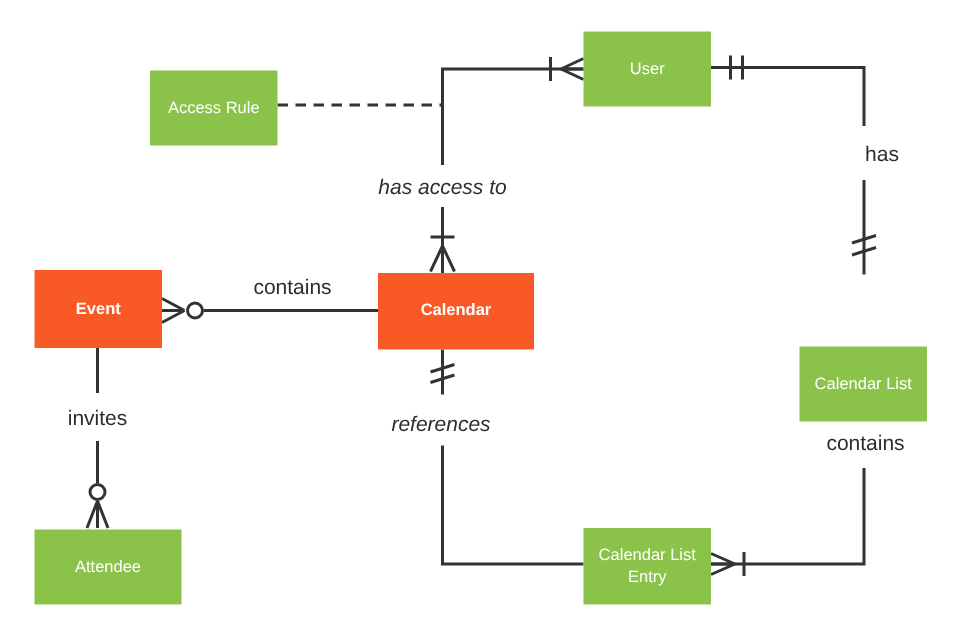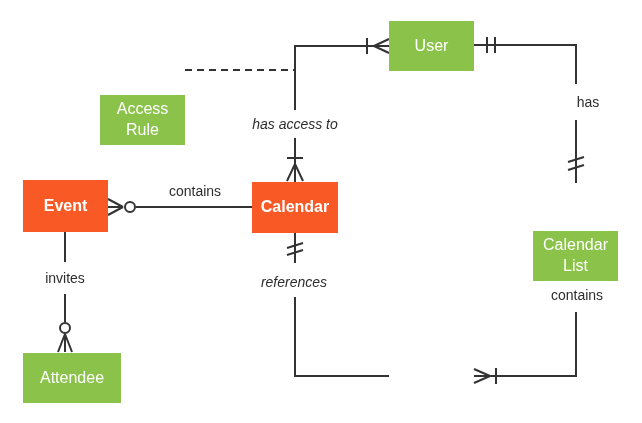--- a/index.html
+++ b/index.html
@@ -31,21 +31,21 @@
     stroke-width: 2;
     fill: #ffffff;
   }
   .entity {
     position: absolute;
     display: flex;
     align-items: center;
     justify-content: center;
     text-align: center;
     color: var(--entity-text, #ffffff);
-    font-size: 16px;
+    font-size: 11px;
     line-height: 1.3;
     box-sizing: border-box;
     padding: 2px 4px;
     cursor: default;
   }
   .entity.green { background: var(--entity-green, #8bc34a); }
   .entity.orange { background: var(--entity-orange, #f95a25); font-weight: 700; }
   .edge-label {
     position: absolute;
     transform: translate(-50%, -50%);
@@ -117,44 +117,47 @@
     <g>
       <path class="edge" d="M65,232 L65,262"></path>
       <path class="edge" d="M65,294 L65,322"></path>
       <g>
         <circle class="edge-circle" cx="65" cy="328" r="5"></circle>
         <path class="edge" d="M65,334 L58,352 M65,334 L65,352 M65,334 L72,352"></path>
       </g>
     </g>
   </svg>
 
-  <div class="entity green" style="left:100px; top:47px; width:85px; height:50px;margin-top:48px;">
+  <div class="entity green" style="left:100px; top:47px; width:85px; height:50px;">
     <span>Access Rule</span>
   </div>
 
   <div class="entity green" style="left:389px; top:21px; width:85px; height:50px;">
     <span>User</span>
   </div>
 
   <div class="entity orange" style="left:23px; top:180px; width:85px; height:52px;">
     <span>Event</span>
   </div>
 
-  <div class="entity orange" style="left:252px; top:182px; width:86px; height:51px;">
+  <div class="entity orange" style="left:252px; top:182px; width:104px; height:51px;">
     <span>Calendar</span>
   </div>
 
   <div class="entity green" style="left:533px; top:183px; width:85px; height:50px;margin-top:48px;">
     <span>Calendar List</span>
   </div>
 
   <div class="entity green" style="left:23px; top:353px; width:98px; height:50px;">
     <span>Attendee</span>
   </div>
 
+  <div class="entity green" style="left:389px; top:352px; width:85px; height:51px;">
+    <span>Calendar List Entry</span>
+  </div>
 
   <div class="edge-label" style="left:195px; top:191px;">contains</div>
 
   <div class="edge-label" style="left:295px; top:124px;font-style:italic;">has access to</div>
 
   <div class="edge-label" style="left:576px; top:102px;padding-left:24px;">has</div>
 
   <div class="edge-label" style="left:577px; top:295px;">contains</div>
 
   <div class="edge-label" style="left:294px; top:282px;font-style:italic;">references</div>

